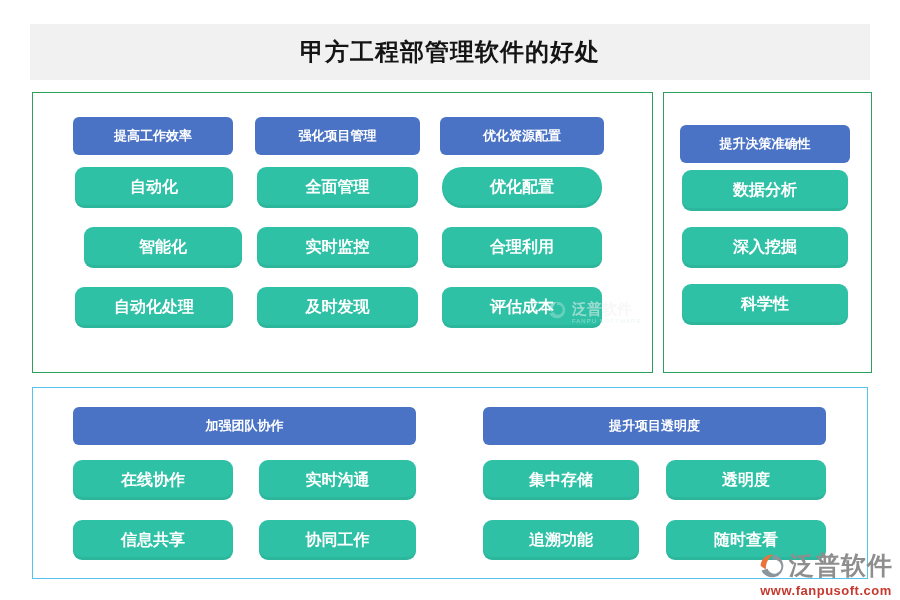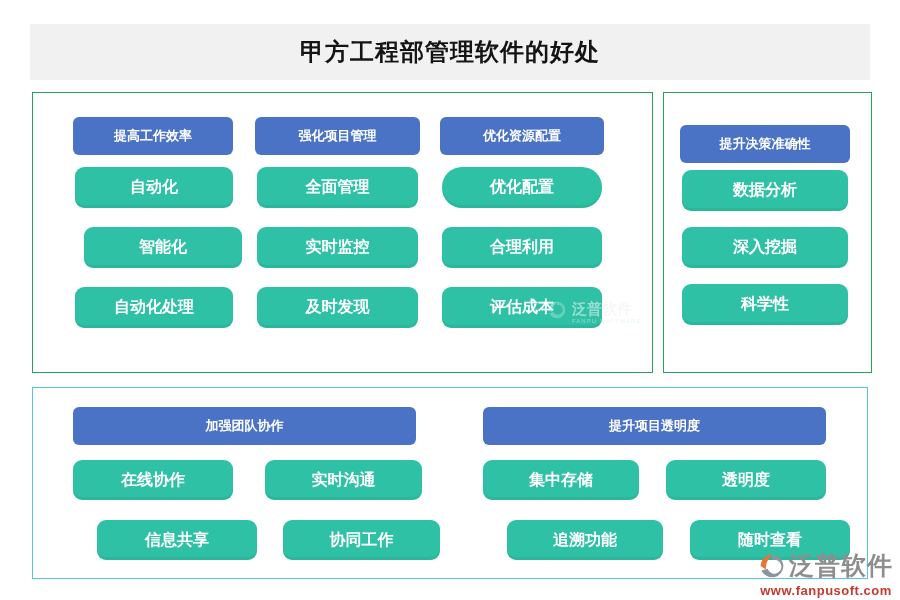--- a/index.html
+++ b/index.html
@@ -39,21 +39,21 @@
     box-shadow:inset 0 -3px 0 rgba(0,0,0,0.05);
   }
   
   .r-head{top:24px;}
   .r1{top:74px;}
   .r2{top:134px;}
   .r3{top:194px;}
   
   .b-head{top:19px;}
   .b1{top:72px;height:40px;}
-  .b2{top:132px;height:40px;margin-left:24px;}
+  .b2{top:132px;height:40px;}
   
   .watermark{
     position:absolute;left:546px;top:299px;display:flex;align-items:center;gap:4px;
     opacity:0.55;pointer-events:none;
   }
   .watermark .wm-text{display:flex;flex-direction:column;line-height:1;}
   .wm-name{font-size:15px;font-weight:bold;color:#f2f2f2;}
   .wm-sub{font-size:6px;color:#d8efe9;letter-spacing:1px;margin-top:2px;}
   
   .footer-logo{position:absolute;left:758px;top:549px;width:136px;height:48px;}
@@ -101,21 +101,21 @@
   <div class="btn btn-header r-head" style="left:16px;width:170px;margin-top:8px;">提升决策准确性</div>
   <div class="btn btn-item" style="left:18px;width:166px;top:77px;font-family:Liberation Serif, serif;">数据分析</div>
   <div class="btn btn-item" style="left:18px;width:166px;top:134px;">深入挖掘</div>
   <div class="btn btn-item" style="left:18px;width:166px;top:191px;">科学性</div>
 </div>
 
 <div id="panel-bottom" class="panel panel-cyan">
 
   <div class="btn btn-header b-head" style="left:40px;width:343px;">加强团队协作</div>
   <div class="btn btn-item b1" style="left:40px;width:160px;">在线协作</div>
-  <div class="btn btn-item b1" style="left:226px;width:157px;margin-left:6px;">实时沟通</div>
+  <div class="btn btn-item b1" style="left:226px;width:157px;">实时沟通</div>
   <div class="btn btn-item b2" style="left:40px;width:160px;">信息共享</div>
   <div class="btn btn-item b2" style="left:226px;width:157px;">协同工作</div>
 
   <div class="btn btn-header b-head" style="left:450px;width:343px;">提升项目透明度</div>
   <div class="btn btn-item b1" style="left:450px;width:156px;">集中存储</div>
   <div class="btn btn-item b1" style="left:633px;width:160px;">透明度</div>
   <div class="btn btn-item b2" style="left:450px;width:156px;">追溯功能</div>
   <div class="btn btn-item b2" style="left:633px;width:160px;">随时查看</div>
 
 </div>

